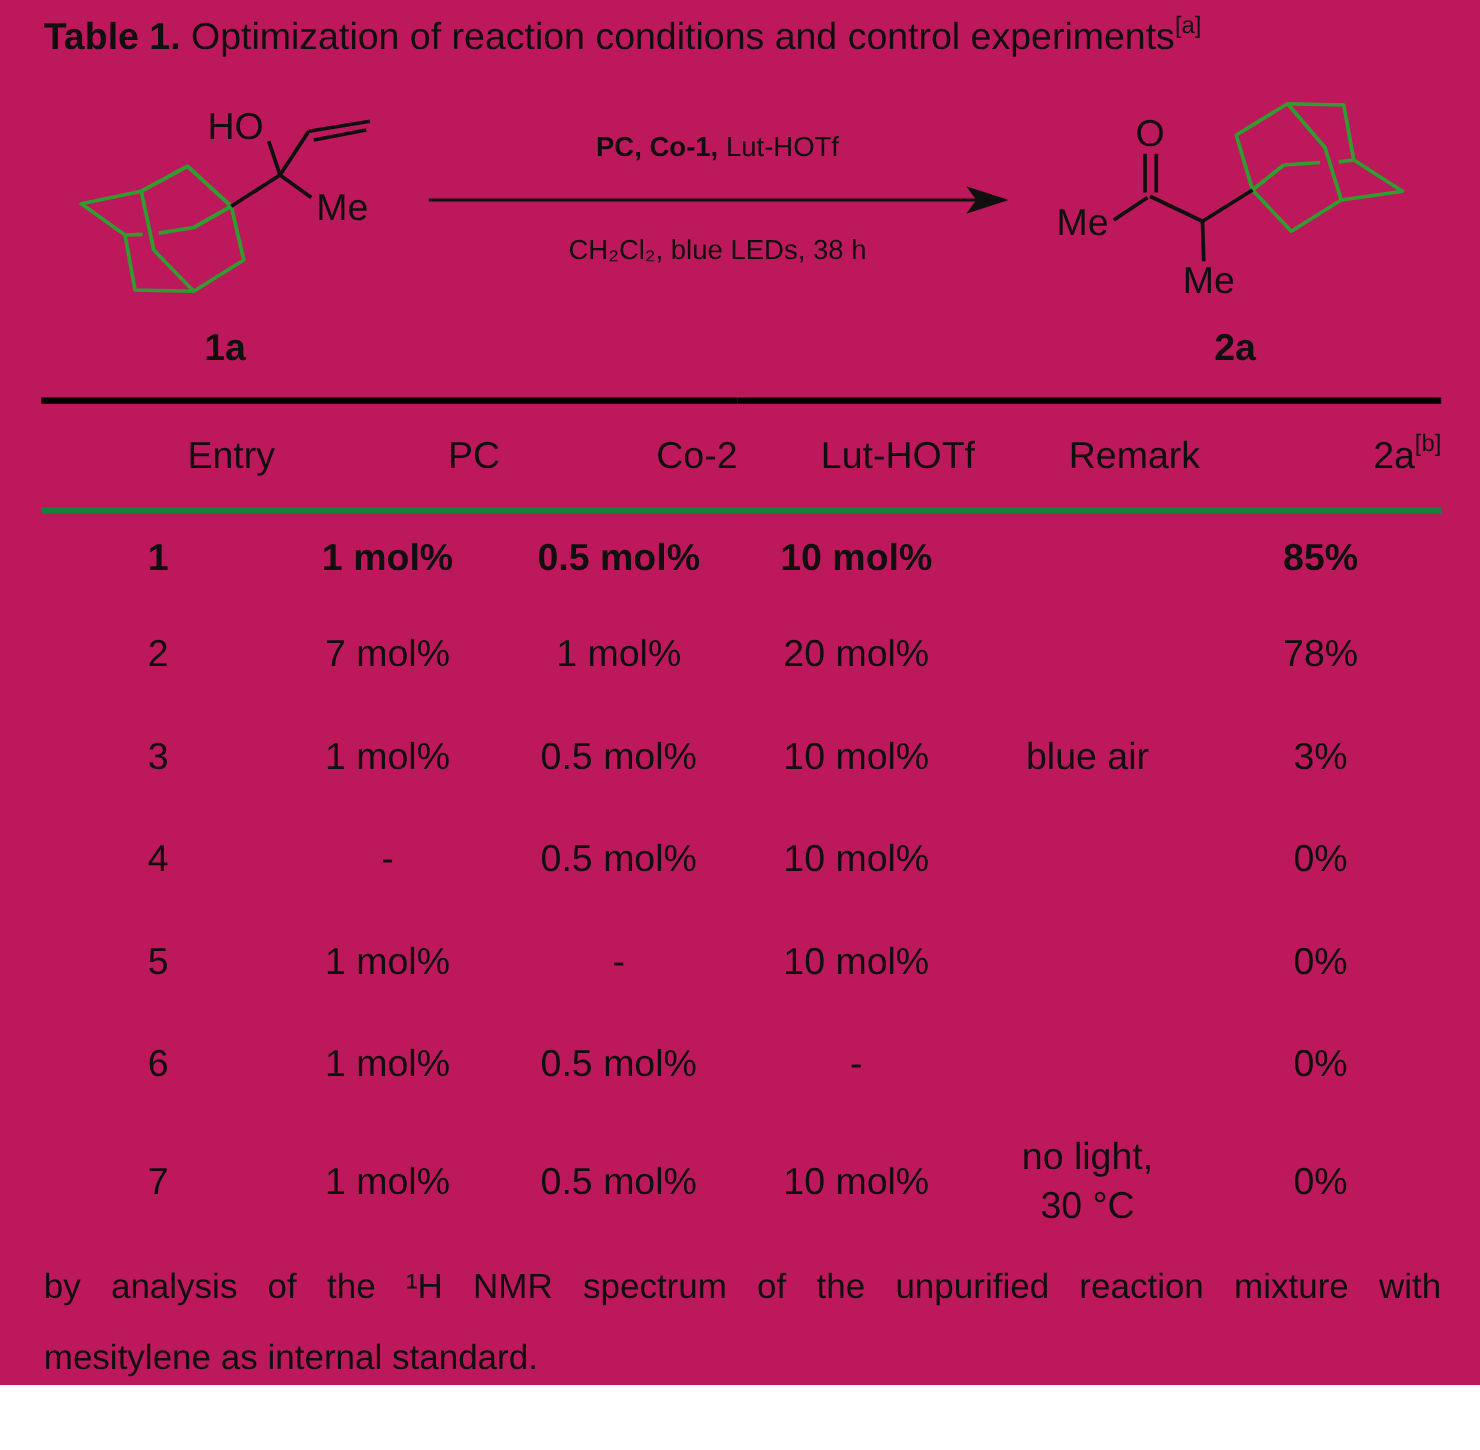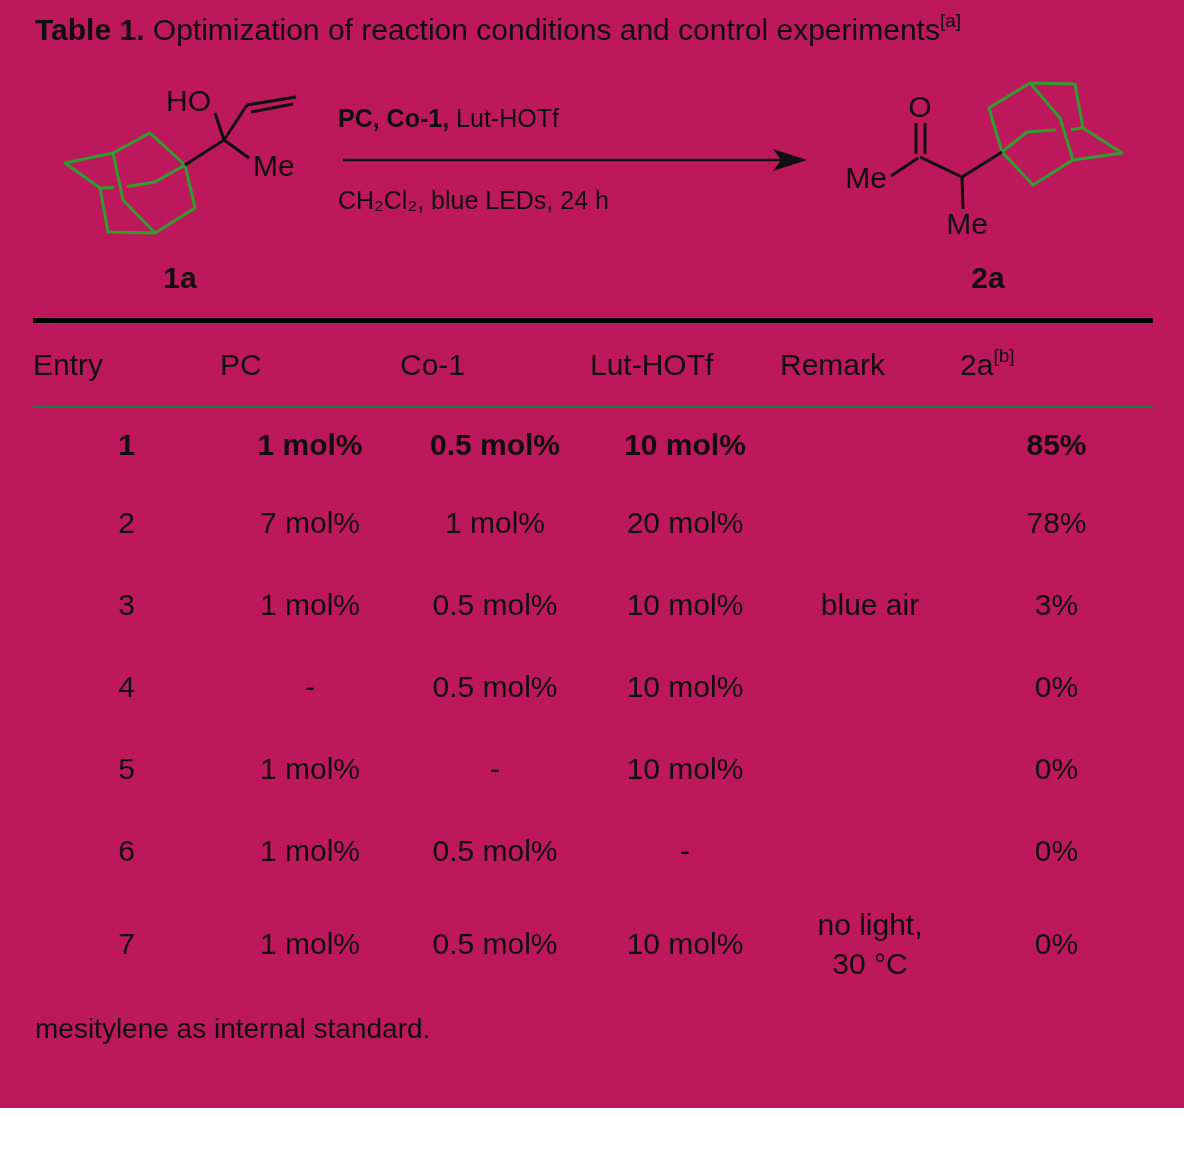--- a/index.html
+++ b/index.html
@@ -4,32 +4,32 @@
 <style>
   html,body{margin:0;padding:0;background:#ffffff;}
   .page{
     position:relative;width:1184px;height:1108px;background:#be185d;
     font-family:"Liberation Sans","DejaVu Sans",sans-serif;color:#0f0f0f;overflow:hidden;
   }
   .title{position:absolute;left:35px;top:12px;font-size:30px;white-space:nowrap;}
   .title b{font-weight:bold;}
   .title sup{font-size:19px;position:relative;top:-2px;}
   .scheme-svg{position:absolute;left:0;top:55px;}
-  .cond{position:absolute;left:338px;width:472px;font-size:25px;line-height:38px;white-space:nowrap;}
+  .cond{position:absolute;left:338px;width:472px;text-align:center;font-size:22px;line-height:38px;white-space:nowrap;}
   .cond-above{top:99px;}
   .cond-below{top:181px;}
   .cond b{font-weight:bold;}
   table.opt{
     position:absolute;left:33px;top:318px;width:1120px;
     border-collapse:collapse;table-layout:fixed;
     border-top:5px solid #000;
   }
   table.opt th{
-    font-size:30px;font-weight:normal;text-align:left;vertical-align:middle;
-    height:83px;border-bottom:2px solid #15803d;padding:0;
+    font-size:30px;font-weight:normal;text-align:right;vertical-align:middle;
+    height:83px;border-bottom:5px solid #15803d;padding:0;
   }
   table.opt th.bold, table.opt th .bold{font-weight:normal;}
   table.opt th sup{font-size:19px;font-weight:normal;position:relative;top:-2px;}
   table.opt td{
     font-size:30px;text-align:center;vertical-align:middle;padding:0;
     white-space:pre-line;line-height:1.3;
   }
   tbody tr{height:82px;}
   tbody tr:first-child{height:74px;}
   tbody tr:last-child{height:105px;}
@@ -94,36 +94,36 @@
       <text x="920" y="117" font-size="30" text-anchor="middle">O</text>
       <text x="866" y="188" font-size="30" text-anchor="middle">Me</text>
       <text x="967" y="234" font-size="30" text-anchor="middle">Me</text>
       <text x="988" y="288" font-size="30" font-weight="bold" text-anchor="middle">2a</text>
     </g>
   </svg>
 
   <div class="cond cond-above">
     <b>PC, Co-1,</b><span> Lut-HOTf</span>
   </div>
-  <div class="cond cond-below">CH₂Cl₂, blue LEDs, 24 h</div>
+  <div class="cond cond-below">CH₂Cl₂, blue LEDs, 38 h</div>
 
   <table class="opt">
     <colgroup>
       <col style="width:187px">
         <col style="width:180px">
         <col style="width:190px">
       <col style="width:190px">
         <col style="width:180px">
         <col style="width:193px">
     </colgroup>
     <thead>
       <tr>
         <th>Entry</th>
         <th class="bold">PC</th>
-        <th class="bold">Co-1</th>
+        <th class="bold">Co-2</th>
         <th>Lut-HOTf</th>
         <th>Remark</th>
         <th><span class="bold">2a</span><sup>[b]</sup></th>
       </tr>
     </thead>
     <tbody>
       <tr class="bold-row">
         <td>1</td>
         <td>1 mol%</td>
         <td>0.5 mol%</td>
@@ -177,16 +177,17 @@
         <td>0.5 mol%</td>
         <td>10 mol%</td>
         <td>no light,
 30 °C</td>
         <td>0%</td>
       </tr>
     </tbody>
   </table>
 
   <div class="footnote">
+    <div class="fline just">by analysis of the ¹H NMR spectrum of the unpurified reaction mixture with</div>
     <div class="fline">mesitylene as internal standard.</div>
   </div>
 
 </div>
 
 </body></html>

